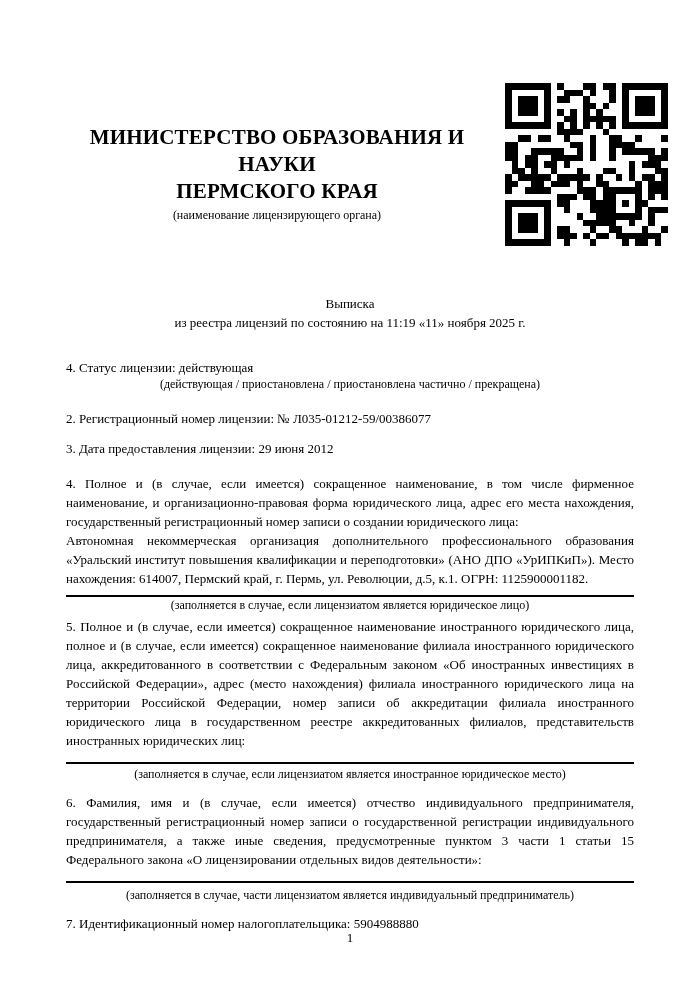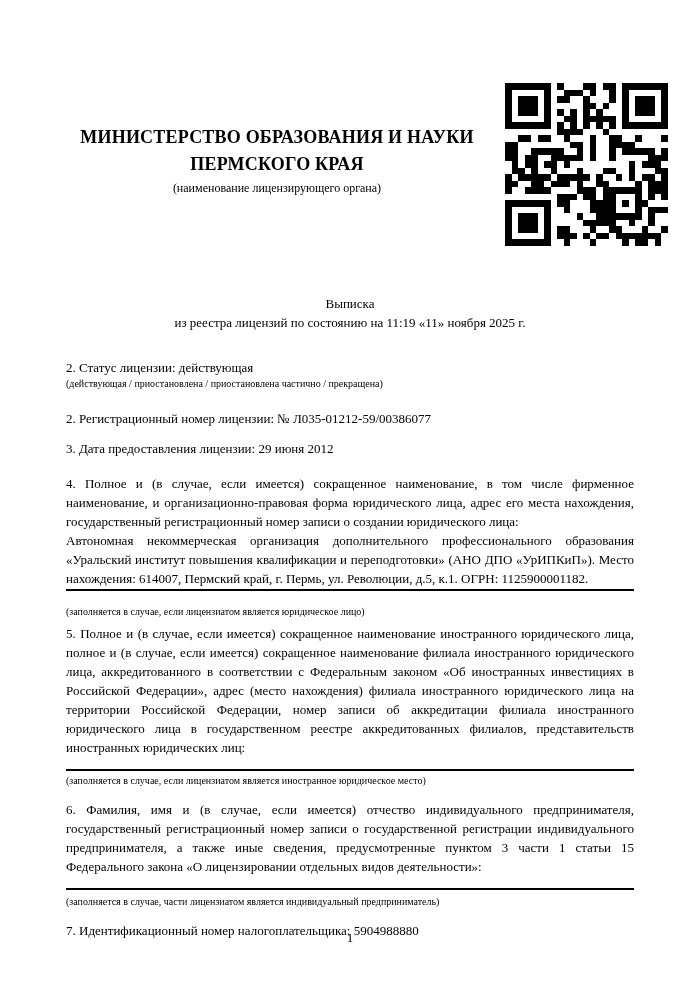--- a/index.html
+++ b/index.html
@@ -5,39 +5,39 @@
   html, body { margin: 0; padding: 0; background: #ffffff; }
   body {
     width: 700px; height: 989px; position: relative; overflow: hidden;
     font-family: "Liberation Serif", "DejaVu Serif", serif;
     color: #000000;
   }
   .header-left {
     position: absolute; left: 64px; top: 124px; width: 426px;
     text-align: center;
   }
-  .hline { font-weight: bold; font-size: 18px; line-height: 27px; letter-spacing: 0.2px; }
+  .hline { font-weight: bold; font-size: 21px; line-height: 27px; letter-spacing: 0.2px; }
   .hcap  { font-size: 12px; line-height: 14px; margin-top: 3px; }
   .qr {
     position: absolute; left: 505px; top: 83px; width: 163px; height: 163px;
   }
   .qr svg { display: block; width: 163px; height: 163px; }
   .content {
     position: absolute; left: 66px; top: 294px; width: 568px;
     font-size: 13px; line-height: 19px;
   }
   p { margin: 0; }
   .title { text-align: center; }
   .just { text-align: justify; }
-  .cap { font-size: 10px; line-height: 14px; text-align: left; }
+  .cap { font-size: 12px; line-height: 14px; text-align: center; }
   .sec1 { margin-top: 26px; }
   .sec2 { margin-top: 18px; }
   .sec3 { margin-top: 11px; }
-  .block4 { margin-top: 16px; border-bottom: 2px solid #000; padding-bottom: 1px; }
-  .cap4 { margin-top: 14px; }
+  .block4 { margin-top: 16px; border-bottom: 2px solid #000; padding-bottom: 7px; }
+  .cap4 { margin-top: 1px; }
   .block5 { margin-top: 5px; }
   .rule-empty { height: 12px; border-bottom: 2px solid #000; }
   .cap5 { margin-top: 3px; }
   .block6 { margin-top: 12px; }
   .cap6 { margin-top: 5px; }
   .sec7 { margin-top: 12px; }
   .page-number {
     position: absolute; left: 0; top: 928px; width: 700px;
     text-align: center; font-size: 13px; line-height: 19px;
   }
@@ -58,21 +58,21 @@
     </svg>
   </div>
 
 <div class="content">
 
   <div class="title">
     <div>Выписка</div>
     <div>из реестра лицензий по состоянию на 11:19 «11» ноября 2025 г.</div>
   </div>
 
-  <p class="sec1">2. Статус лицензии: действующая</p>
+  <p class="sec1">4. Статус лицензии: действующая</p>
   <div class="cap">(действующая / приостановлена / приостановлена частично / прекращена)</div>
 
   <p class="sec2">2. Регистрационный номер лицензии: № Л035-01212-59/00386077</p>
 
   <p class="sec3">3. Дата предоставления лицензии: 29 июня 2012</p>
 
   <div class="block4">
     <p class="just">4. Полное и (в случае, если имеется) сокращенное наименование, в том числе фирменное наименование, и организационно-правовая форма юридического лица, адрес его места нахождения, государственный регистрационный номер записи о создании юридического лица:</p>
     <p class="just">Автономная некоммерческая организация дополнительного профессионального образования «Уральский институт повышения квалификации и переподготовки» (АНО ДПО «УрИПКиП»). Место нахождения: 614007, Пермский край, г. Пермь, ул. Революции, д.5, к.1. ОГРН: 1125900001182.</p>
   </div>

